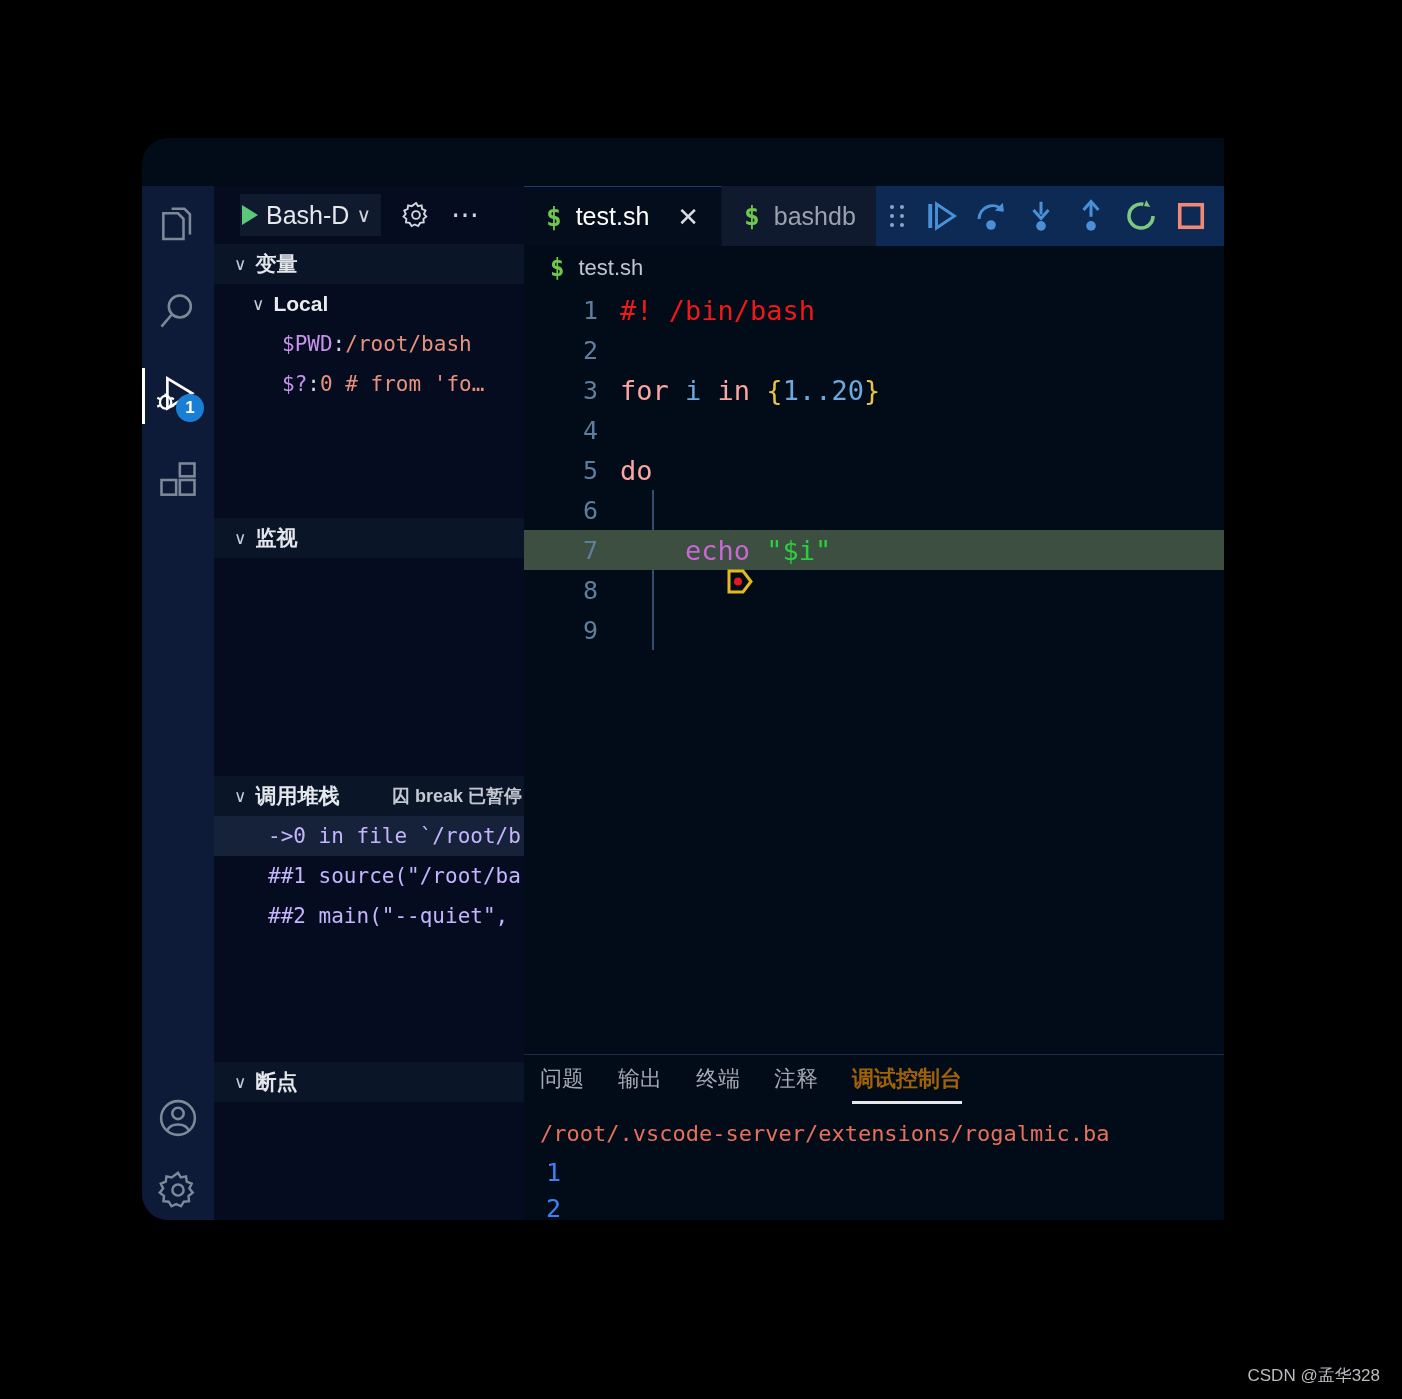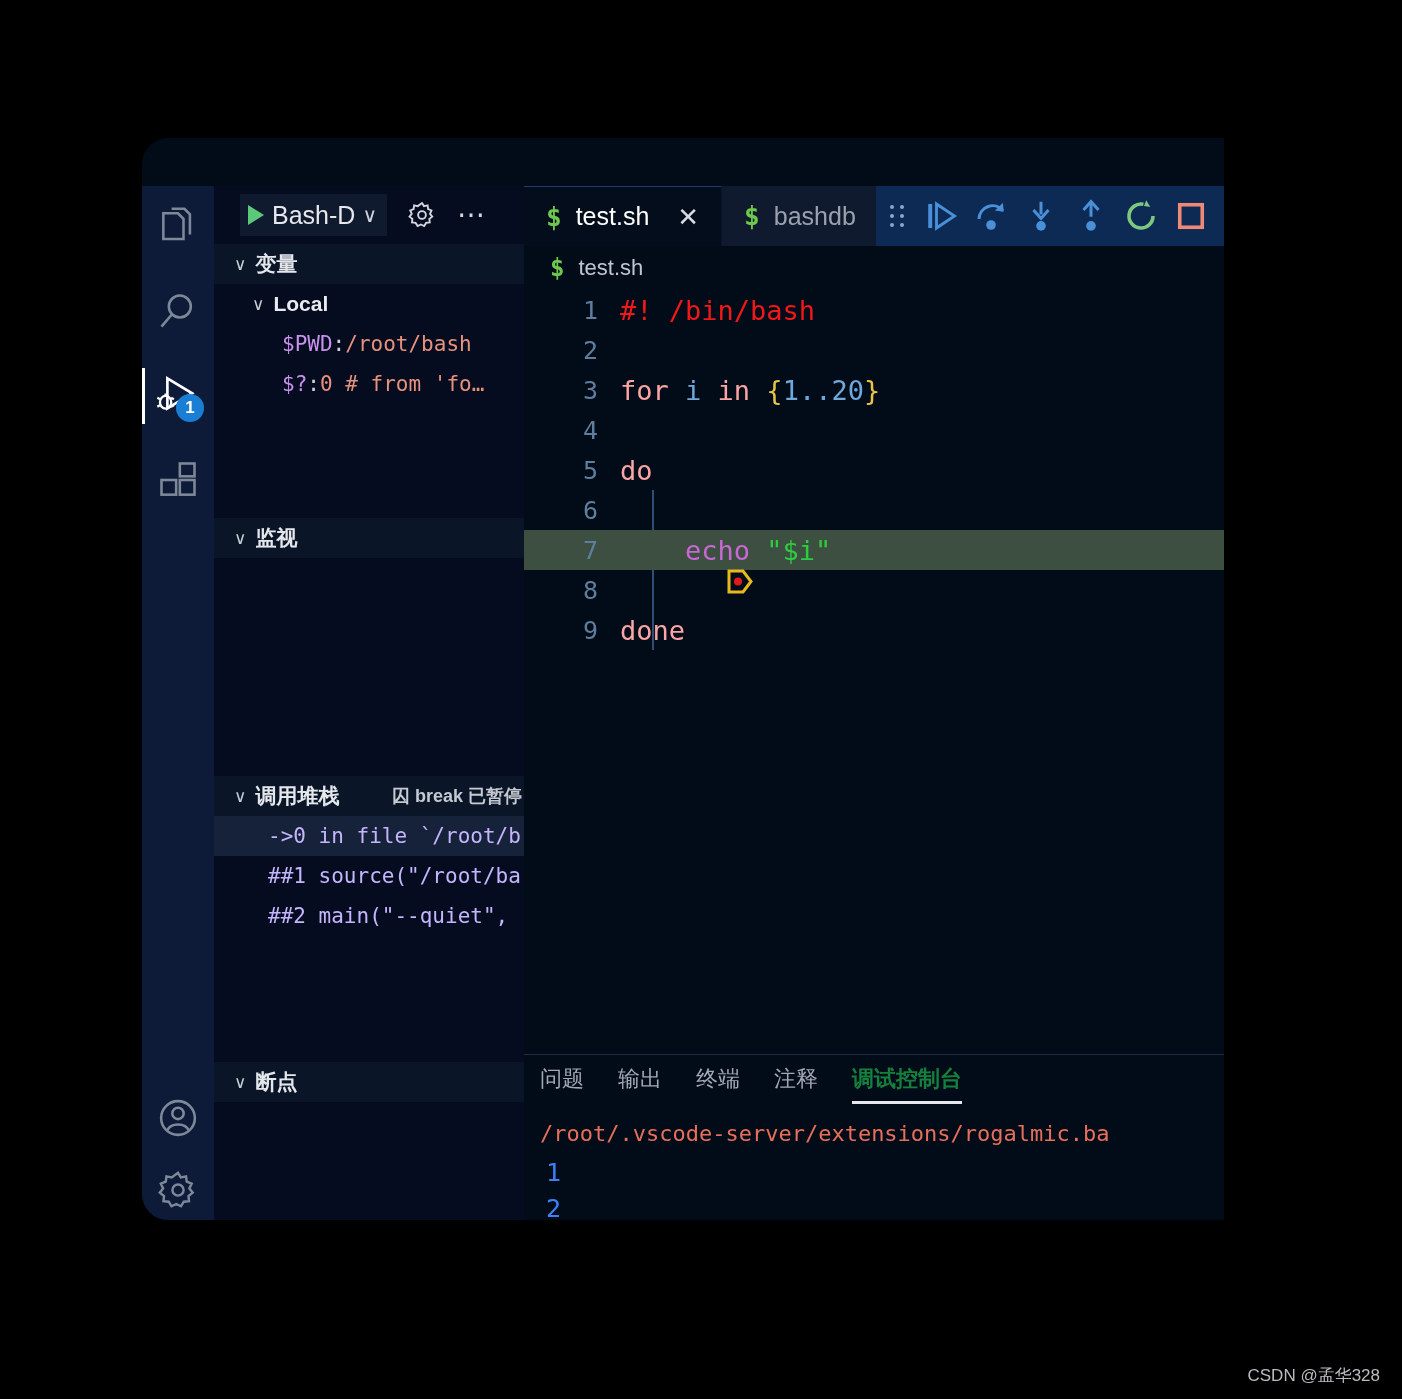--- a/index.html
+++ b/index.html
@@ -118,21 +118,21 @@
     display: flex;
     align-items: center;
     padding-left: 26px;
     background: #060c20;
   }
   .launch-select {
     display: flex;
     align-items: center;
     background: #101a2e;
     height: 42px;
-    padding: 0 10px 0 8px;
+    padding: 0 10px 0 2px;
     cursor: pointer;
   }
   .play-tri {
     width: 0; height: 0;
     border-left: 16px solid #5bc87a;
     border-top: 10px solid transparent;
     border-bottom: 10px solid transparent;
     margin-right: 8px;
   }
   .launch-name {
@@ -389,21 +389,21 @@
   .ptab {
     color: #a3a9b3;
     font-size: 22px;
     margin-right: 34px;
     padding-bottom: 10px;
     cursor: pointer;
     white-space: nowrap;
     position: relative;
   }
   .ptab.active {
-    color: #15803d;
+    color: #a16207;
     font-weight: bold;
   }
   .ptab.active::after {
     content: "";
     position: absolute;
     left: 0; right: 0; bottom: 0;
     height: 3px;
     background: #e6e8ec;
   }
   .console-body {
@@ -667,21 +667,20 @@
           <span class="code-text">    <span class="k-cmd">echo</span> <span class="k-str">"$i"</span></span>
         </div>
 
         <div class="code-line">
           <span class="gutter-num">8</span>
           <span class="code-text"></span>
         </div>
 
         <div class="code-line">
           <span class="gutter-num">9</span>
-          <span class="code-text"><span class="k-kw">done</span></span>
         </div>
       </div>
     </div>
 
     <div class="bottom-panel">
       <div class="panel-tabs">
         <div class="ptab">问题</div>
         <div class="ptab">输出</div>
         <div class="ptab">终端</div>
         <div class="ptab">注释</div>

